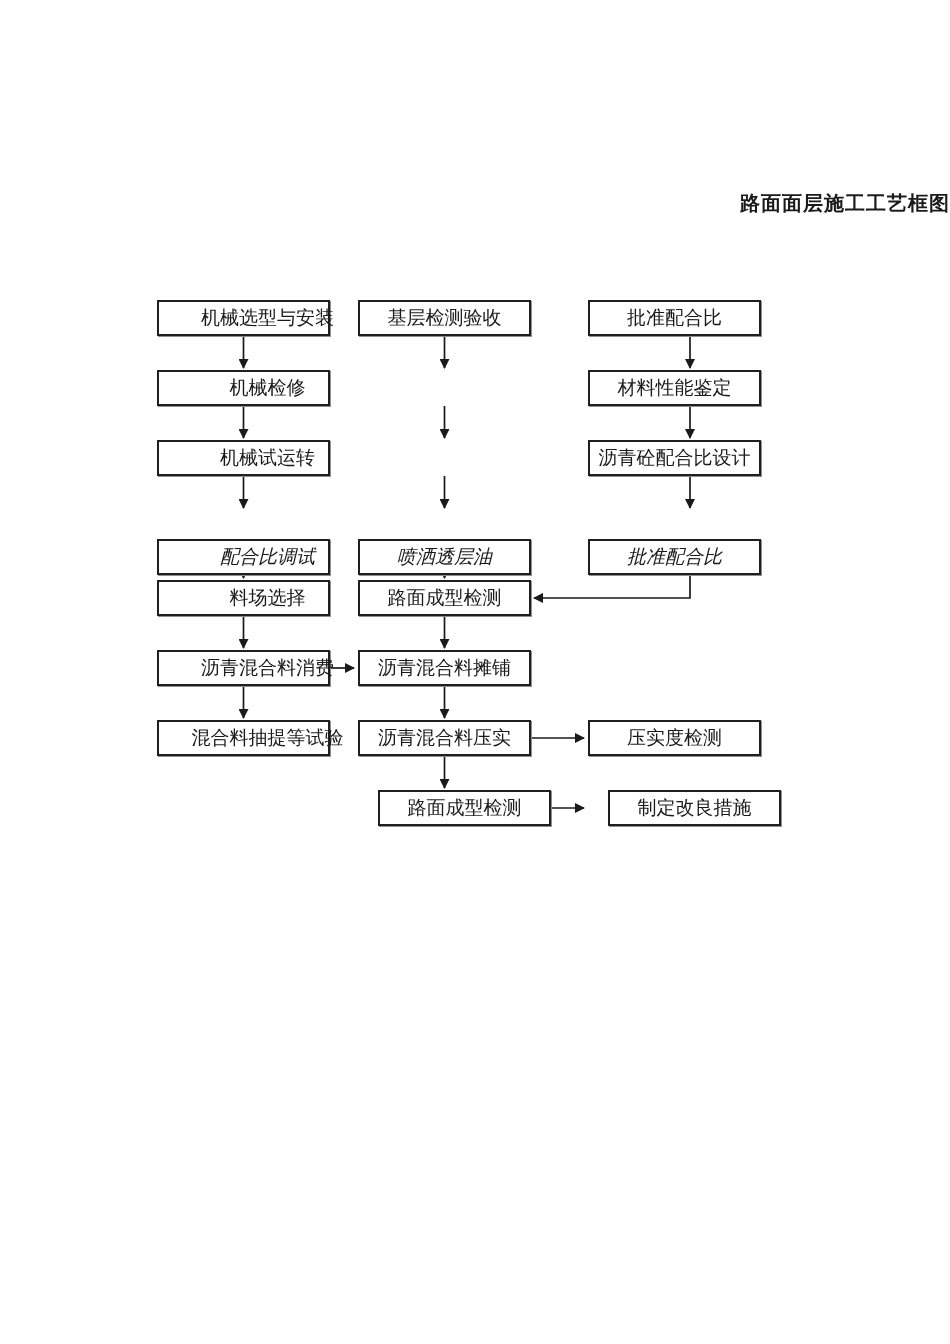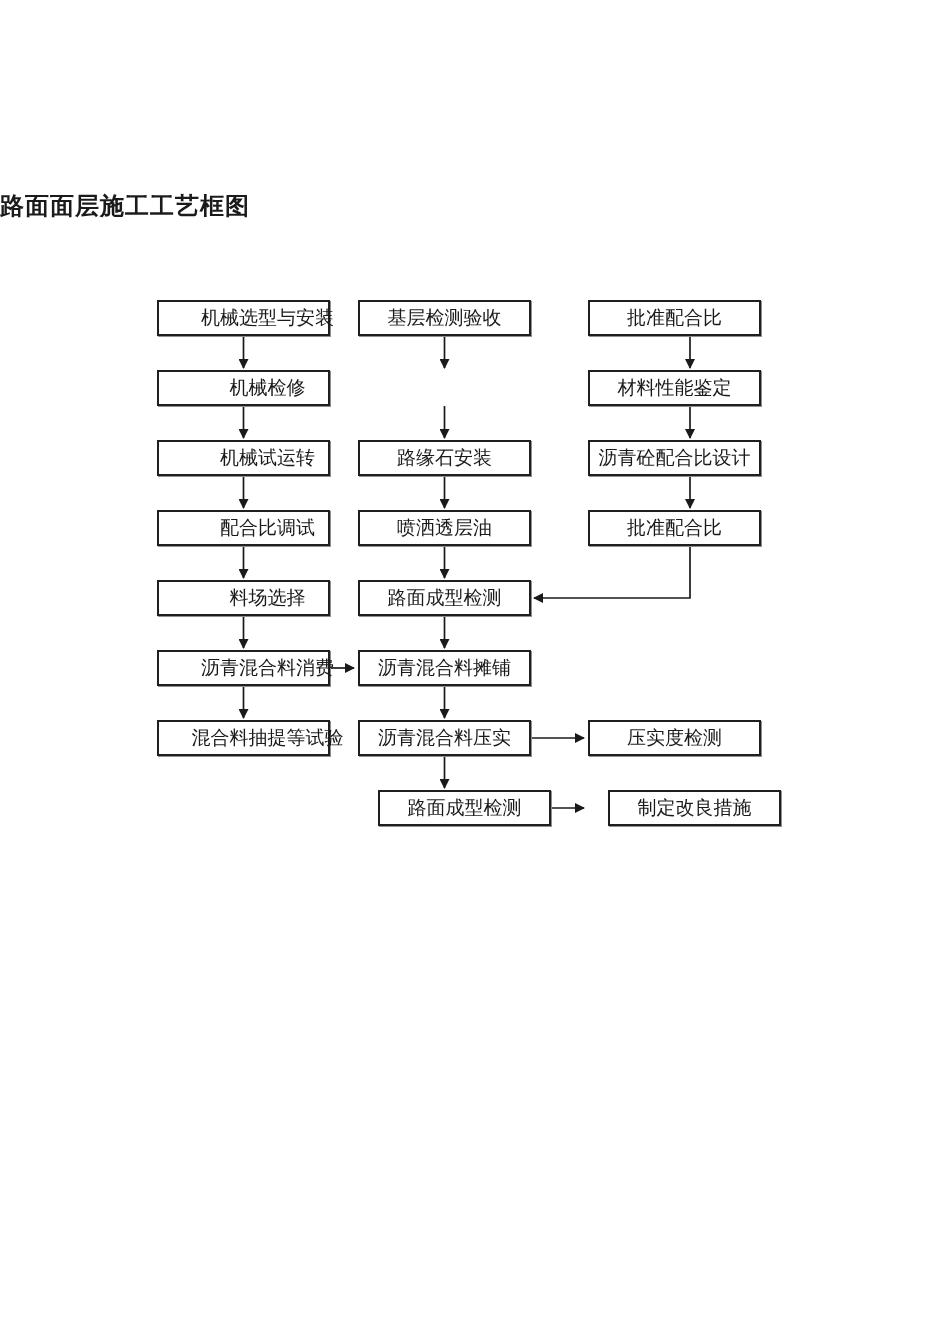--- a/index.html
+++ b/index.html
@@ -14,22 +14,22 @@
     height: 1344px;
     background: #ffffff;
     overflow: hidden;
   }
   .title {
     position: absolute;
     top: 190px;
     left: 0;
     width: 950px;
     margin: 0;
-    text-align: left;
-    font-size: 24px;
+    text-align: right;
+    font-size: 20px;
     font-weight: bold;
     color: #1a1a1a;
     letter-spacing: 1px;
   }
   .node {
     position: absolute;
     width: 173px;
     height: 36px;
     box-sizing: border-box;
     border: 2px solid #1f1f1f;
@@ -41,21 +41,21 @@
     font-size: 19px;
     color: #1a1a1a;
     white-space: nowrap;
   }
   .c1 { left: 157px; padding-left: 48px; }
   .c2 { left: 358px; }
   .c3 { left: 588px; }
   .r1 { top: 300px; }
   .r2 { top: 370px; }
   .r3 { top: 440px; }
-  .r4 { top: 510px; }
+  .r4 { top: 539px; font-style: italic; }
   .r5 { top: 580px; }
   .r6 { top: 650px; }
   .r7 { top: 720px; }
   .r8 { top: 790px; margin-left: 20px; }
   svg.arrows {
     position: absolute;
     top: 0;
     left: 0;
     width: 950px;
     height: 1344px;
@@ -115,21 +115,20 @@
 
   <div class="node c1 r1">机械选型与安装</div>
   <div class="node c1 r2">机械检修</div>
   <div class="node c1 r3">机械试运转</div>
   <div class="node c1 r4">配合比调试</div>
   <div class="node c1 r5">料场选择</div>
   <div class="node c1 r6">沥青混合料消费</div>
   <div class="node c1 r7">混合料抽提等试验</div>
 
   <div class="node c2 r1">基层检测验收</div>
-  <div class="node c2 r3">路缘石安装</div>
   <div class="node c2 r4">喷洒透层油</div>
   <div class="node c2 r5">路面成型检测</div>
   <div class="node c2 r6">沥青混合料摊铺</div>
   <div class="node c2 r7">沥青混合料压实</div>
   <div class="node c2 r8">路面成型检测</div>
 
   <div class="node c3 r1">批准配合比</div>
   <div class="node c3 r2">材料性能鉴定</div>
   <div class="node c3 r3">沥青砼配合比设计</div>
   <div class="node c3 r4">批准配合比</div>

